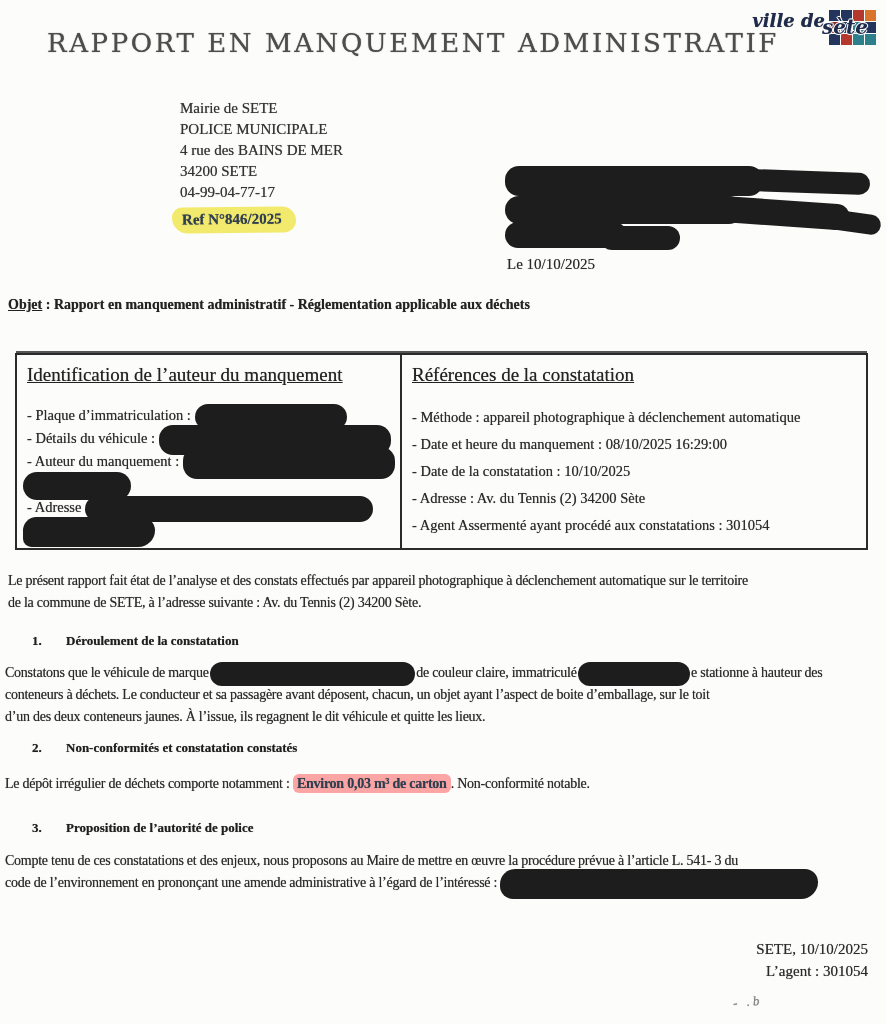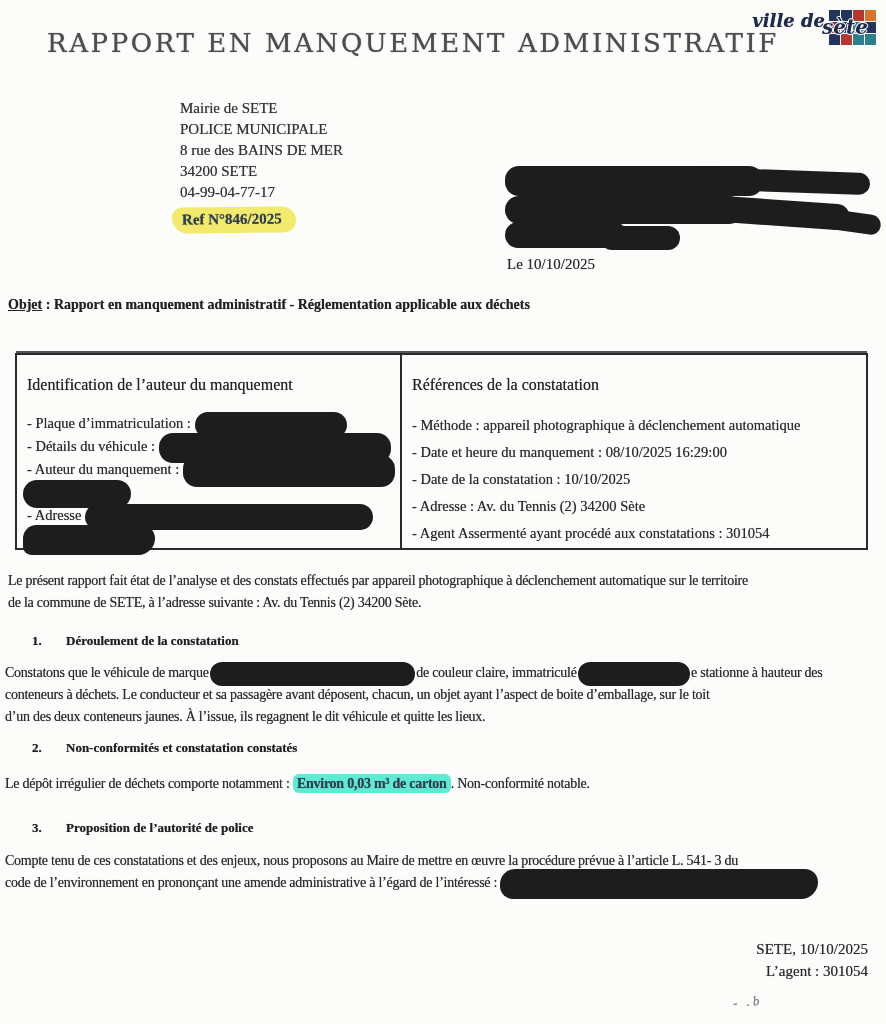--- a/index.html
+++ b/index.html
@@ -62,21 +62,21 @@
 
   
   .constat-table {
     position:absolute; left:15px; top:353px; width:853px; height:197px;
     border:2px solid #2b2b2b; display:flex;
     box-shadow:0 -3px 0 -1px #555;
   }
   .cell { padding:9px 10px; font-size:14.5px; }
   .cell-left { width:385px; border-right:2px solid #2b2b2b; position:relative; }
   .cell-right { flex:1; }
-  .cell-header { font-size:16px; margin-bottom:18px; color:#222;margin-top:12px; }
+  .cell-header { text-decoration:underline; font-size:19px; margin-bottom:18px; color:#222; }
   .cell-line { line-height:23px; white-space:nowrap; }
   .cell-right .cell-line { line-height:27px; }
 
   
   .body-line { font-size:14px; letter-spacing:-0.25px; line-height:22px; white-space:nowrap; }
   .intro { position:absolute; left:8px; top:570px; }
   .sec-heading { position:absolute; font-weight:700; font-size:13px; color:#1e1e1e; }
   .sec-num { display:inline-block; width:34px; }
   .h1 { top:633px; left:32px; }
   .h2 { top:740px; left:32px; }
@@ -116,21 +116,21 @@
         </span>
       <span class="logo-word">sète</span>
     </span>
   </div>
 
   <div class="title">RAPPORT EN MANQUEMENT ADMINISTRATIF</div>
 
   <div class="sender">
     <div>Mairie de SETE</div>
     <div>POLICE MUNICIPALE</div>
-    <div>8 rue des BAINS DE MER</div>
+    <div>4 rue des BAINS DE MER</div>
     <div>34200 SETE</div>
     <div>04-99-04-77-17</div>
   </div>
 
   <div class="ref-highlight" style="background: rgb(242, 234, 109);">Ref N°846/2025</div>
 
   <div class="redaction-cluster">
     <div class="abs-redact" style="left: 0px; top: 6px; width: 258px; height: 30px; background: rgb(29, 29, 29);"></div>
     <div class="abs-redact" style="left: 185px; top: 10px; width: 180px; height: 22px; transform: rotate(2deg); background: rgb(29, 29, 29);"></div>
     <div class="abs-redact" style="left: 0px; top: 36px; width: 238px; height: 28px; background: rgb(29, 29, 29);"></div>
@@ -200,21 +200,21 @@
     </div>
     <div class="body-line">conteneurs à déchets. Le conducteur et sa passagère avant déposent, chacun, un objet ayant l’aspect de boite d’emballage, sur le toit</div>
     <div class="body-line">d’un des deux conteneurs jaunes. À l’issue, ils regagnent le dit véhicule et quitte les lieux.</div>
   </div>
 
   <div class="sec-heading h2">
     <span class="sec-num">2.</span><span>Non-conformités et constatation constatés</span>
   </div>
   <div class="p2">
     <div class="body-line">
-      <span>Le dépôt irrégulier de déchets comporte notamment : </span><span class="hl" style="background: #5eead4;">Environ 0,03 m³ de carton</span><span>. Non-conformité notable.</span>
+      <span>Le dépôt irrégulier de déchets comporte notamment : </span><span class="hl" style="background: #fca5a5;">Environ 0,03 m³ de carton</span><span>. Non-conformité notable.</span>
     </div>
   </div>
 
   <div class="sec-heading h3">
     <span class="sec-num">3.</span><span>Proposition de l’autorité de police</span>
   </div>
   <div class="p3">
     <div class="body-line">Compte tenu de ces constatations et des enjeux, nous proposons au Maire de mettre en œuvre la procédure prévue à l’article L. 541- 3 du</div>
     <div class="body-line">
       <span>code de l’environnement en prononçant une amende administrative à l’égard de l’intéressé :</span>

